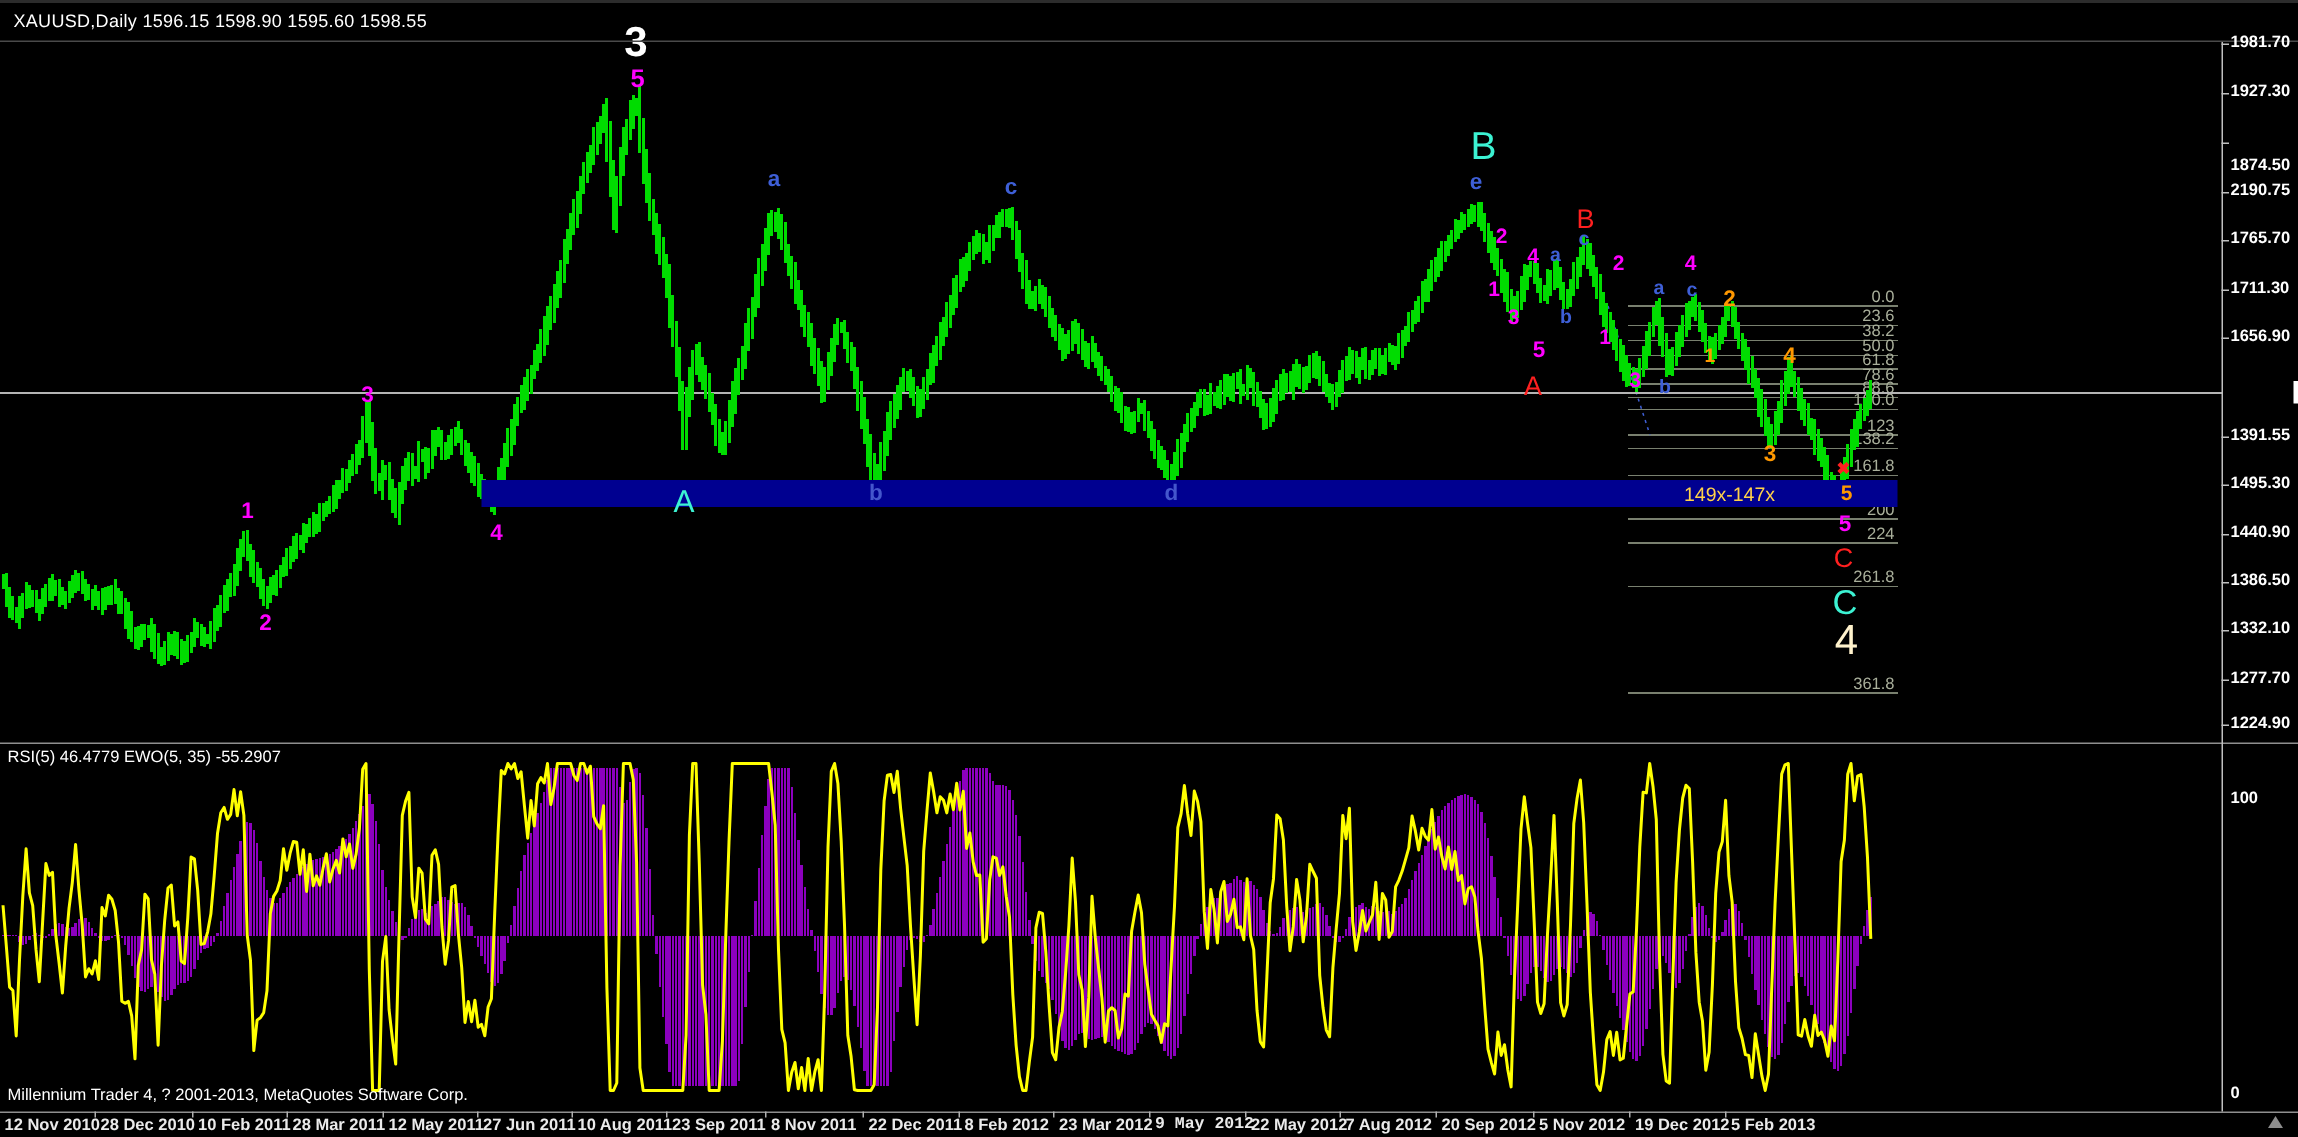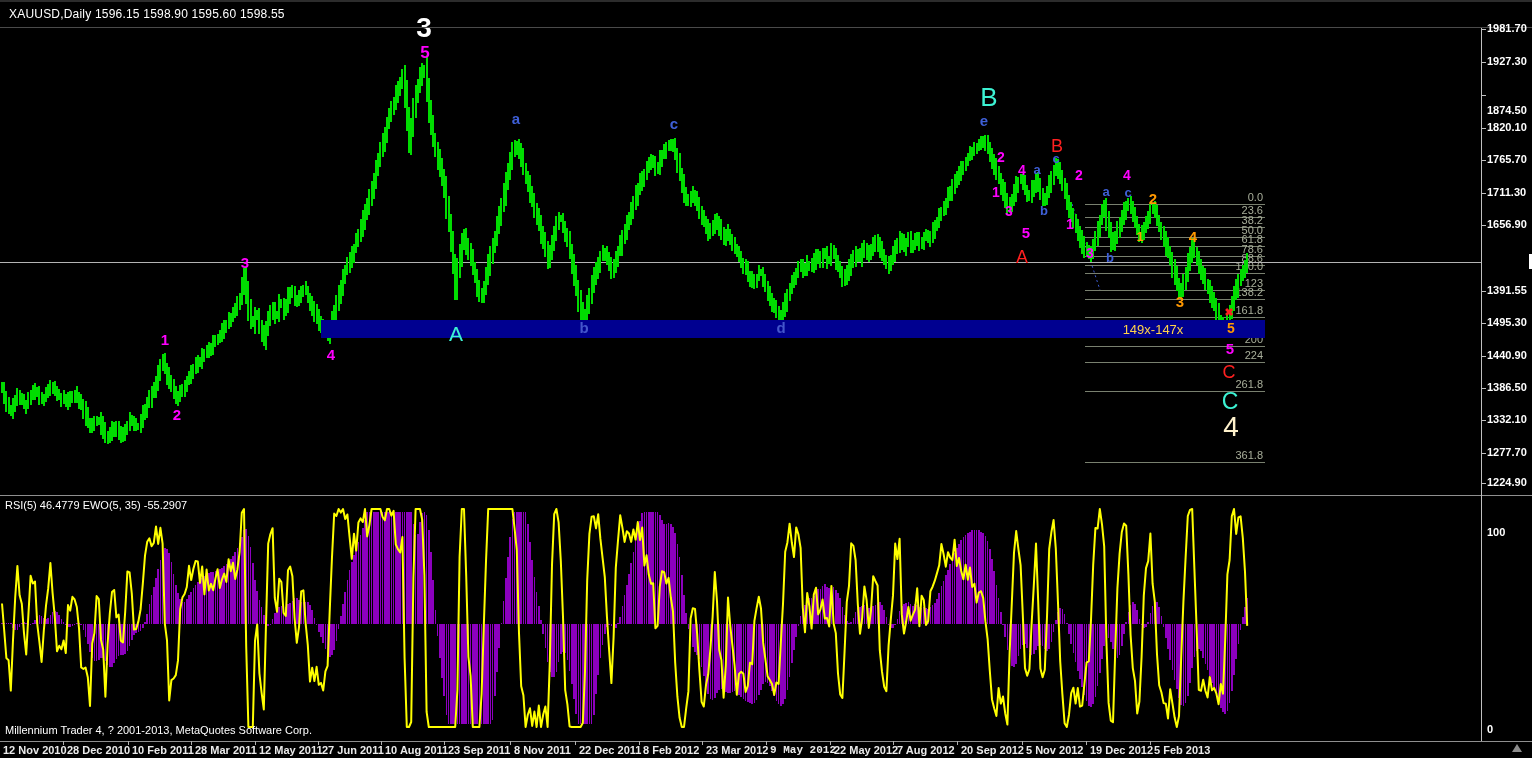--- a/index.html
+++ b/index.html
@@ -126,21 +126,21 @@
   <div class="iaxis" style="top:723px">0</div>
 
   <div id="price-axis">
       <div class="ptick" style="top: 29px;"></div>
       <div class="paxis-label" style="top: 22px;">1981.70</div>
       <div class="ptick" style="top: 62px;"></div>
       <div class="paxis-label" style="top: 55px;">1927.30</div>
       <div class="ptick" style="top: 95px;"></div>
       <div class="paxis-label" style="top: 88px; margin-top: 16px;">1874.50</div>
       <div class="ptick" style="top: 128px;"></div>
-      <div class="paxis-label" style="top: 121px;">1820.10</div>
+      <div class="paxis-label" style="top: 121px;">2190.75</div>
       <div class="ptick" style="top: 160px;"></div>
       <div class="paxis-label" style="top: 153px;">1765.70</div>
       <div class="ptick" style="top: 193px;"></div>
       <div class="paxis-label" style="top: 186px;">1711.30</div>
       <div class="ptick" style="top: 225px;"></div>
       <div class="paxis-label" style="top: 218px;">1656.90</div>
       <div class="ptick" style="top: 291px;"></div>
       <div class="paxis-label" style="top: 284px;">1391.55</div>
       <div class="ptick" style="top: 323px;"></div>
       <div class="paxis-label" style="top: 316px;">1495.30</div>

